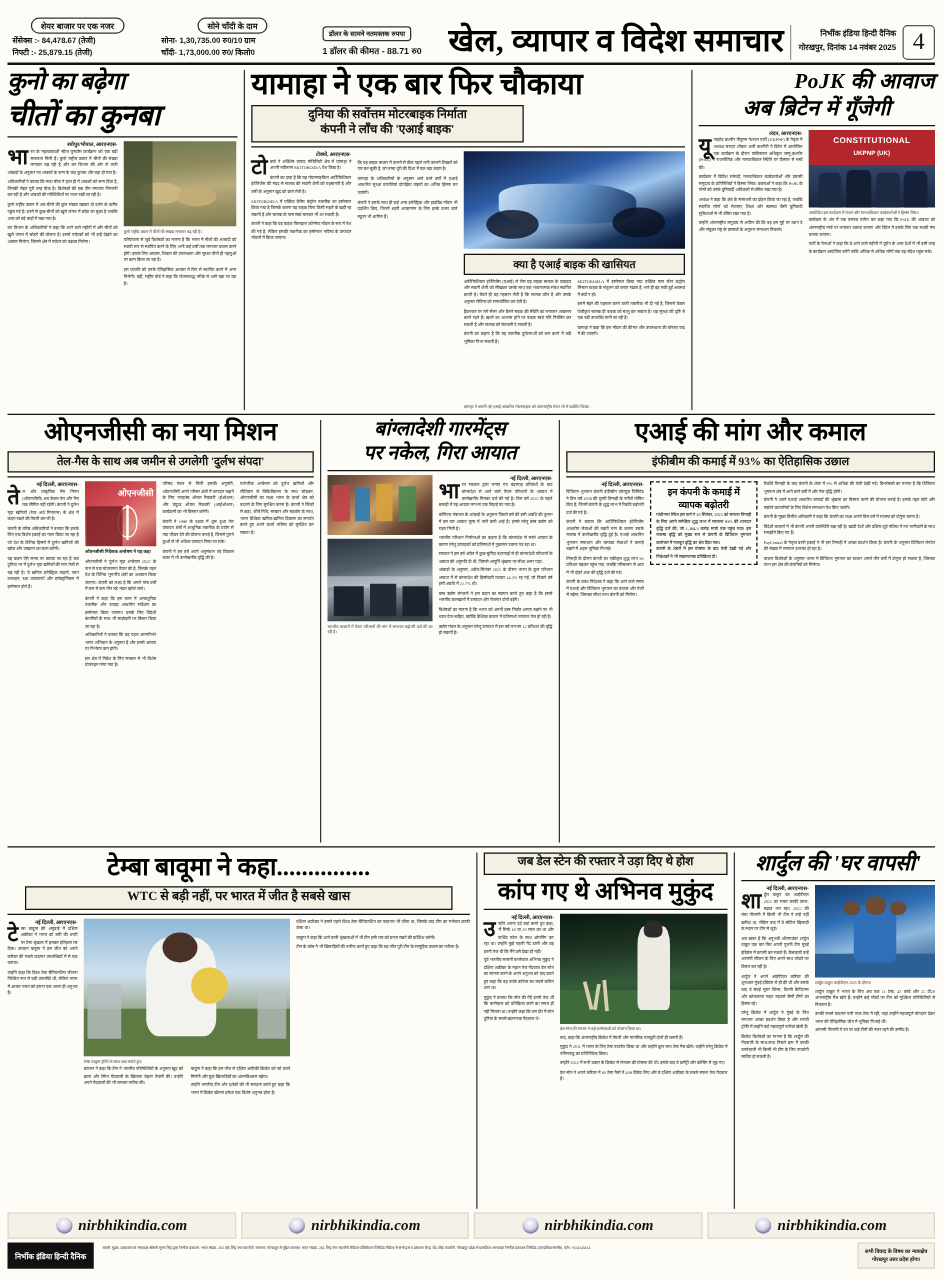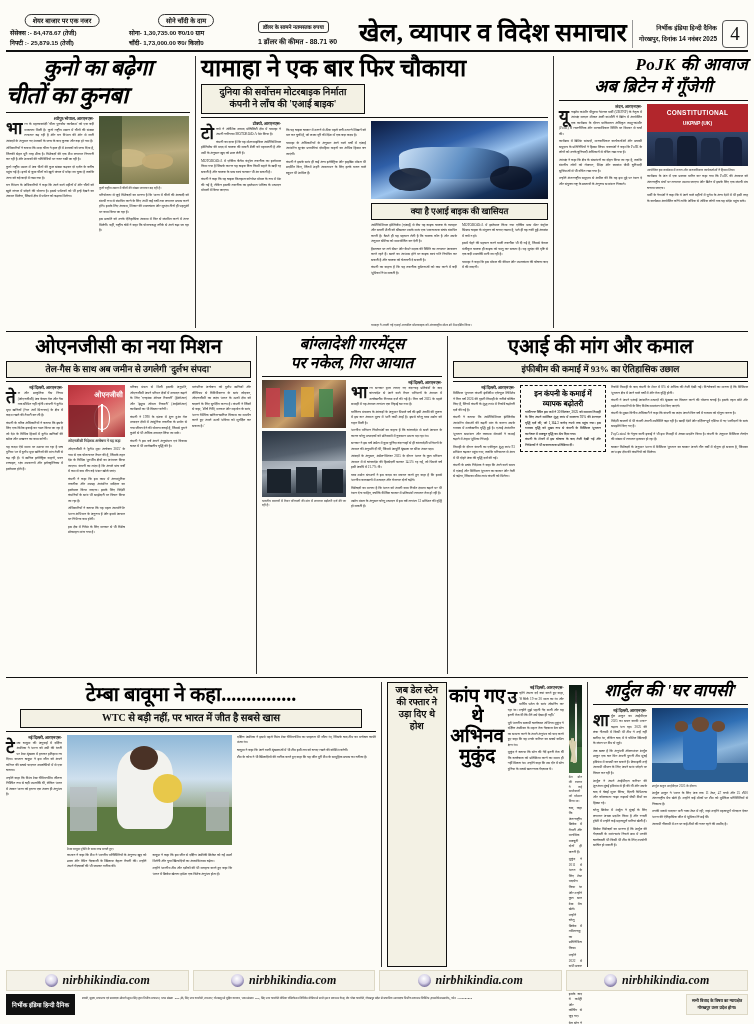--- a/index.html
+++ b/index.html
@@ -132,21 +132,21 @@
         <div>निर्भीक इंडिया हिन्दी दैनिक</div>
         <div>गोरखपुर, दिनांक 14 नवंबर 2025</div>
       </div>
       <div class="mh-pageno">4</div>
     </div>
   </div>
 
   <div class="band" style="margin-top:4px;height:272px;">
 
     <div style="width:184px;display:flex;flex-direction:column;">
-      <div class="hl hl-italic" style="font-size:22px;letter-spacing:-.3px;text-align:center;">कुनो का बढ़ेगा</div>
+      <div class="hl hl-italic" style="font-size:19px;letter-spacing:-.3px;">कुनो का बढ़ेगा</div>
       <div class="hl hl-italic" style="font-size:23px;letter-spacing:-.3px;margin-top:5px;">चीतों का कुनबा</div>
       <div class="rule" style="margin-top:4px;"></div>
       <div style="display:flex;gap:5px;margin-top:3px;flex:1;">
         <div class="txt" style="width:88px;">
           <div class="dateline">श्योपुर/भोपाल, आरएनएस-</div>
           <p><span class="dropcap">भा</span><span>रत के महत्वाकांक्षी 'चीता पुनर्वास कार्यक्रम' को एक बड़ी सफलता मिली है। कुनो राष्ट्रीय उद्यान में चीतों की संख्या लगातार बढ़ रही है और वन विभाग की ओर से जारी आंकड़ों के अनुसार नए शावकों के जन्म के बाद कुनबा और बड़ा हो गया है।</span></p>
           <p>अधिकारियों ने बताया कि मादा चीता ने हाल ही में शावकों को जन्म दिया है, जिनकी सेहत पूरी तरह ठीक है। विशेषज्ञों की एक टीम लगातार निगरानी कर रही है और शावकों की गतिविधियों पर नजर रखी जा रही है।</p>
           <p>कुनो राष्ट्रीय उद्यान में अब चीतों की कुल संख्या बढ़कर दो दर्जन के करीब पहुंच गई है। इनमें से कुछ चीतों को खुले जंगल में छोड़ा जा चुका है जबकि अन्य को बड़े बाड़ों में रखा गया है।</p>
           <p>वन विभाग के अधिकारियों ने कहा कि आने वाले महीनों में और चीतों को खुले जंगल में छोड़ने की योजना है। इससे पर्यटकों को भी इन्हें देखने का अवसर मिलेगा, जिससे क्षेत्र में पर्यटन को बढ़ावा मिलेगा।</p>
         </div>
@@ -162,21 +162,21 @@
             <p>इस प्रजाति को उनके ऐतिहासिक आवास में फिर से स्थापित करने में अगर मिलेगी। वहीं, राष्ट्रीय बोर्ड ने कहा कि योजनाबद्ध तरीके से आगे बढ़ा जा रहा है।</p>
           </div>
         </div>
       </div>
     </div>
 
     <div class="vsep"></div>
 
     <div style="width:347px;display:flex;flex-direction:column;">
       <div class="hl" style="font-size:24px;text-align:left;">यामाहा ने एक बार फिर चौकाया</div>
-      <div class="subbox" style="font-size:9.5px;margin-top:3px;width:164px;">
+      <div class="subbox" style="font-size:9.5px;margin-top:3px;width:218px;">
         <div>दुनिया की सर्वोत्तम मोटरबाइक निर्माता</div>
         <div>कंपनी ने लाँच की 'एआई बाइक'</div>
       </div>
       <div class="rule" style="margin-top:3px;"></div>
       <div style="display:flex;gap:5px;margin-top:3px;flex:1;">
 
         <div class="txt" style="width:80px;">
           <div class="dateline">टोक्यो, आरएनएस-</div>
           <p><span class="dropcap">टो</span><span>क्यो ने अर्विशेष उत्पाद मोबिलिटी क्षेत्र में यामाहा ने अपनी नवीनतम MOTOROiD:Λ पेश किया है।</span></p>
           <p>कंपनी का दावा है कि यह मोटरसाइकिल आर्टिफिशियल इंटेलिजेंस की मदद से चालक की सवारी शैली को पहचानती है और उसी के अनुसार खुद को ढाल लेती है।</p>
@@ -395,21 +395,21 @@
         <div class="txt" style="flex:1;">
           <p>दक्षिण अफ्रीका ने इससे पहले विश्व टेस्ट चैंपियनशिप का फाइनल भी जीता था, जिसके बाद टीम का मनोबल काफी ऊंचा था।</p>
           <p>बावूमा ने कहा कि आने वाली श्रृंखलाओं में भी टीम इसी लय को बनाए रखने की कोशिश करेगी।</p>
           <p>टीम के कोच ने भी खिलाड़ियों की तारीफ करते हुए कहा कि यह जीत पूरी टीम के सामूहिक प्रयास का नतीजा है।</p>
         </div>
       </div>
     </div>
 
     <div class="vsep"></div>
 
-    <div style="width:195px;display:flex;flex-direction:row;">
+    <div style="width:195px;display:flex;flex-direction:column;">
       <div class="subbox" style="font-size:9.5px;">जब डेल स्टेन की रफ्तार ने उड़ा दिए थे होश</div>
       <div class="hl" style="font-size:19px;text-align:center;margin-top:4px;">कांप गए थे अभिनव मुकुंद</div>
       <div class="rule" style="margin-top:3px;"></div>
       <div style="display:flex;gap:5px;margin-top:3px;flex:1;">
         <div class="txt" style="width:56px;">
           <div class="dateline">नई दिल्ली, आरएनएस-</div>
           <p><span class="dropcap">उ</span><span>न्होंने अपना दर्द बयां करते हुए कहा, 'मैं सिर्फ 19 या 20 साल का था और पार्थिव पटेल के साथ ओपनिंग कर रहा था। उन्होंने मुझे पहली गेंद डाली और वह इतनी तेज थी कि मैंने उसे देखा ही नहीं।'</span></p>
           <p>पूर्व भारतीय सलामी बल्लेबाज अभिनव मुकुंद ने दक्षिण अफ्रीका के महान तेज गेंदबाज डेल स्टेन का सामना करने के अपने अनुभव को याद करते हुए कहा कि वह उनके करियर का सबसे कठिन क्षण था।</p>
           <p>मुकुंद ने बताया कि स्टेन की गेंदें इतनी तेज थीं कि बल्लेबाज को प्रतिक्रिया करने का समय ही नहीं मिलता था। उन्होंने कहा कि उस दौर में स्टेन दुनिया के सबसे खतरनाक गेंदबाज थे।</p>
         </div>

